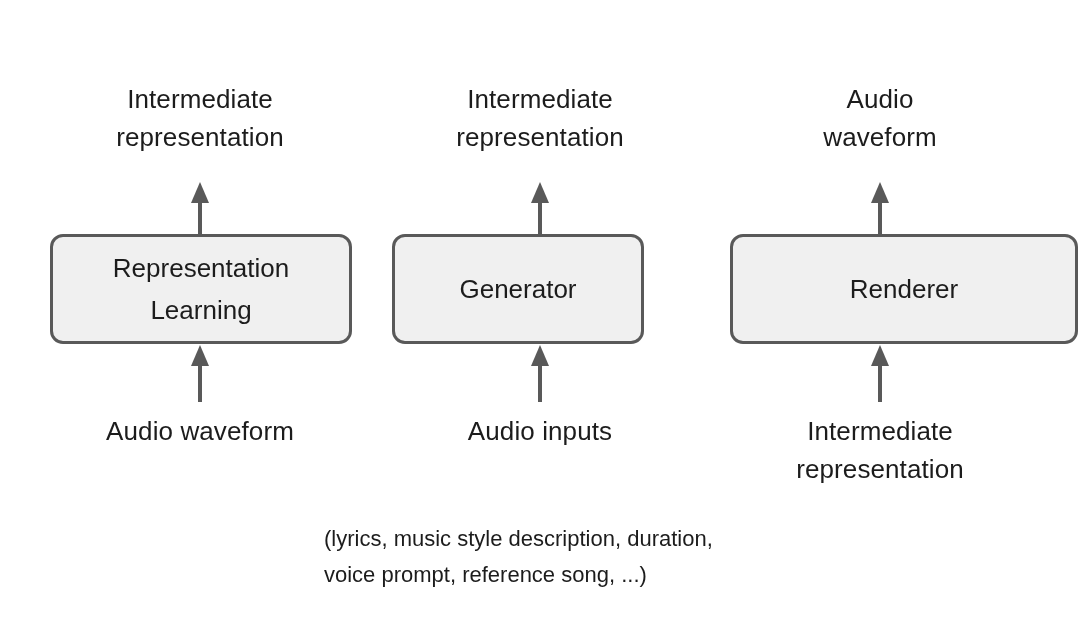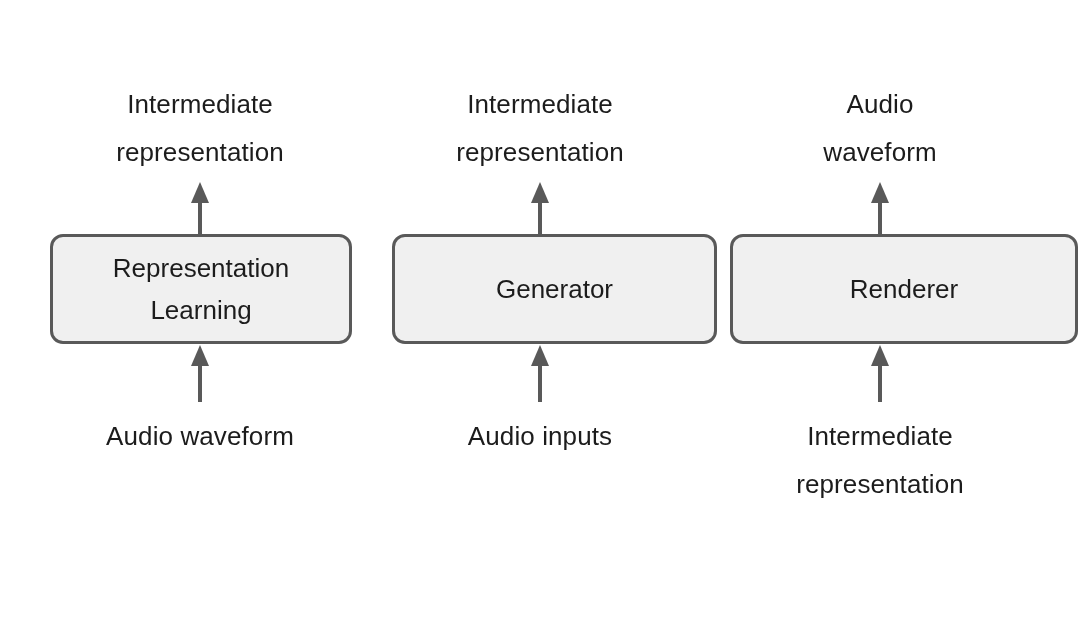--- a/index.html
+++ b/index.html
@@ -27,21 +27,21 @@
   .col-3 { left: 710px; }
 
   .out-label,
   .in-label {
     position: absolute;
     width: 340px;
     left: 0;
     text-align: center;
     color: #1c1c1c;
     font-size: 26px;
-    line-height: 48px;
+    line-height: 38px;
     letter-spacing: 0.1px;
     white-space: pre-line;
   }
   .out-label { top: 80px; }
   .in-label  { top: 412px; }
 
   .arrow {
     position: absolute;
     left: 50%;
     transform: translateX(-50%);
@@ -93,21 +93,21 @@
     display: flex;
     align-items: center;
     justify-content: center;
     text-align: center;
     color: #1c1c1c;
     font-size: 26px;
     line-height: 42px;
     white-space: pre-line;
   }
   .box-1 { left: 20px; width: 302px; }
-  .box-2 { left: 22px; width: 325px; }
+  .box-2 { left: 22px; width: 252px; }
   .box-3 { left: 20px; width: 348px; }
 
   .caption {
     position: absolute;
     left: 324px;
     top: 521px;
     width: 560px;
     color: #1c1c1c;
     font-size: 22px;
     line-height: 36px;
@@ -183,15 +183,17 @@
 
     <div class="arrow arrow-bottom">
       <div class="head"></div>
       <div class="stem"></div>
     </div>
 
     <div class="in-label">Intermediate
 representation</div>
   </div>
 
+  <div class="caption">(lyrics, music style description, duration,
+voice prompt, reference song, ...)</div>
 
 
 </div>
 
 </body></html>

